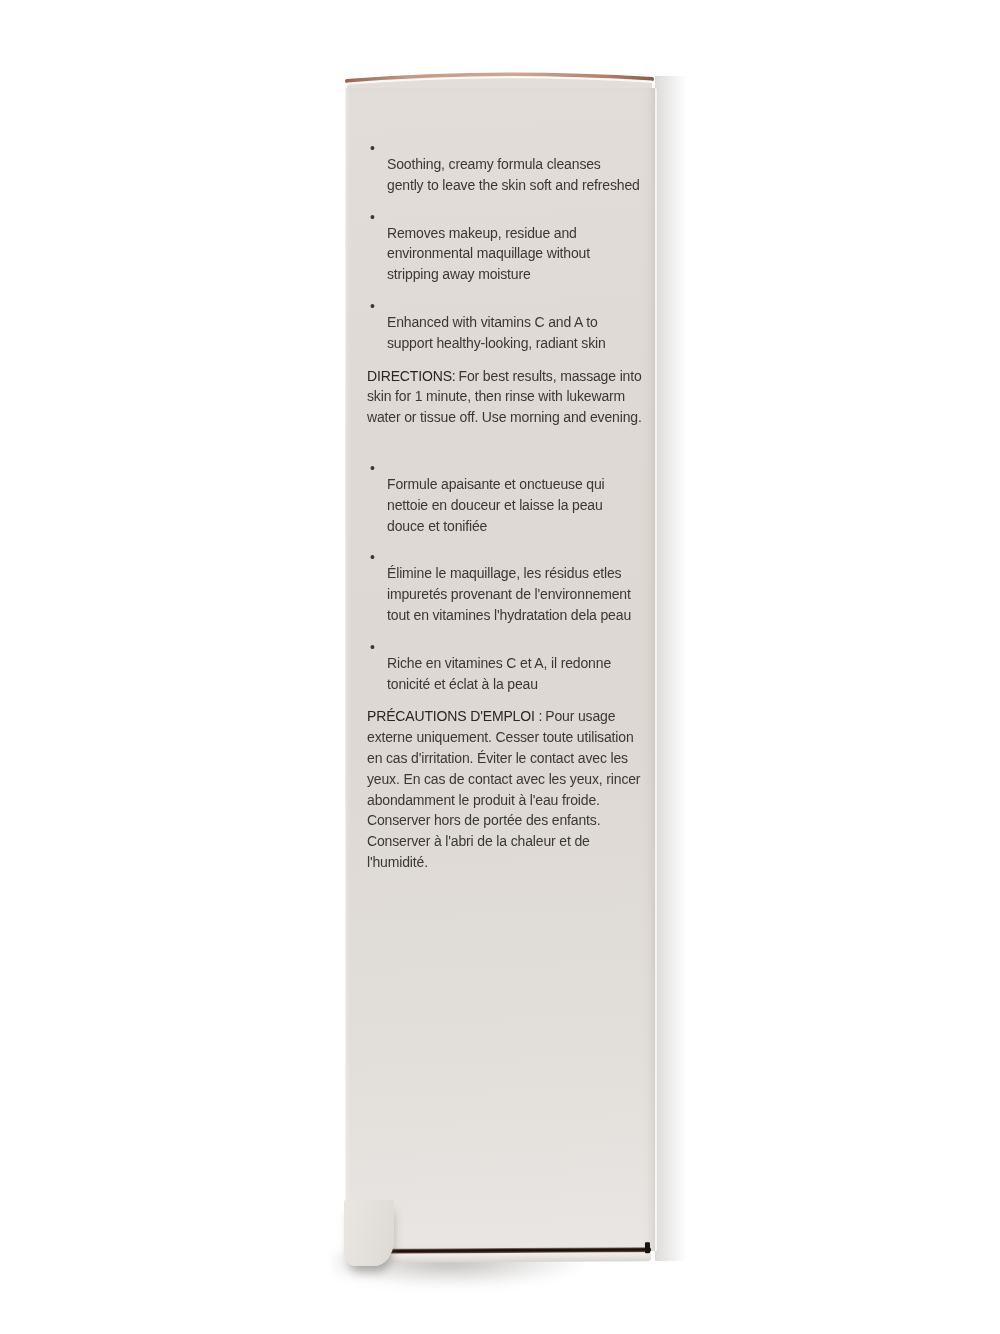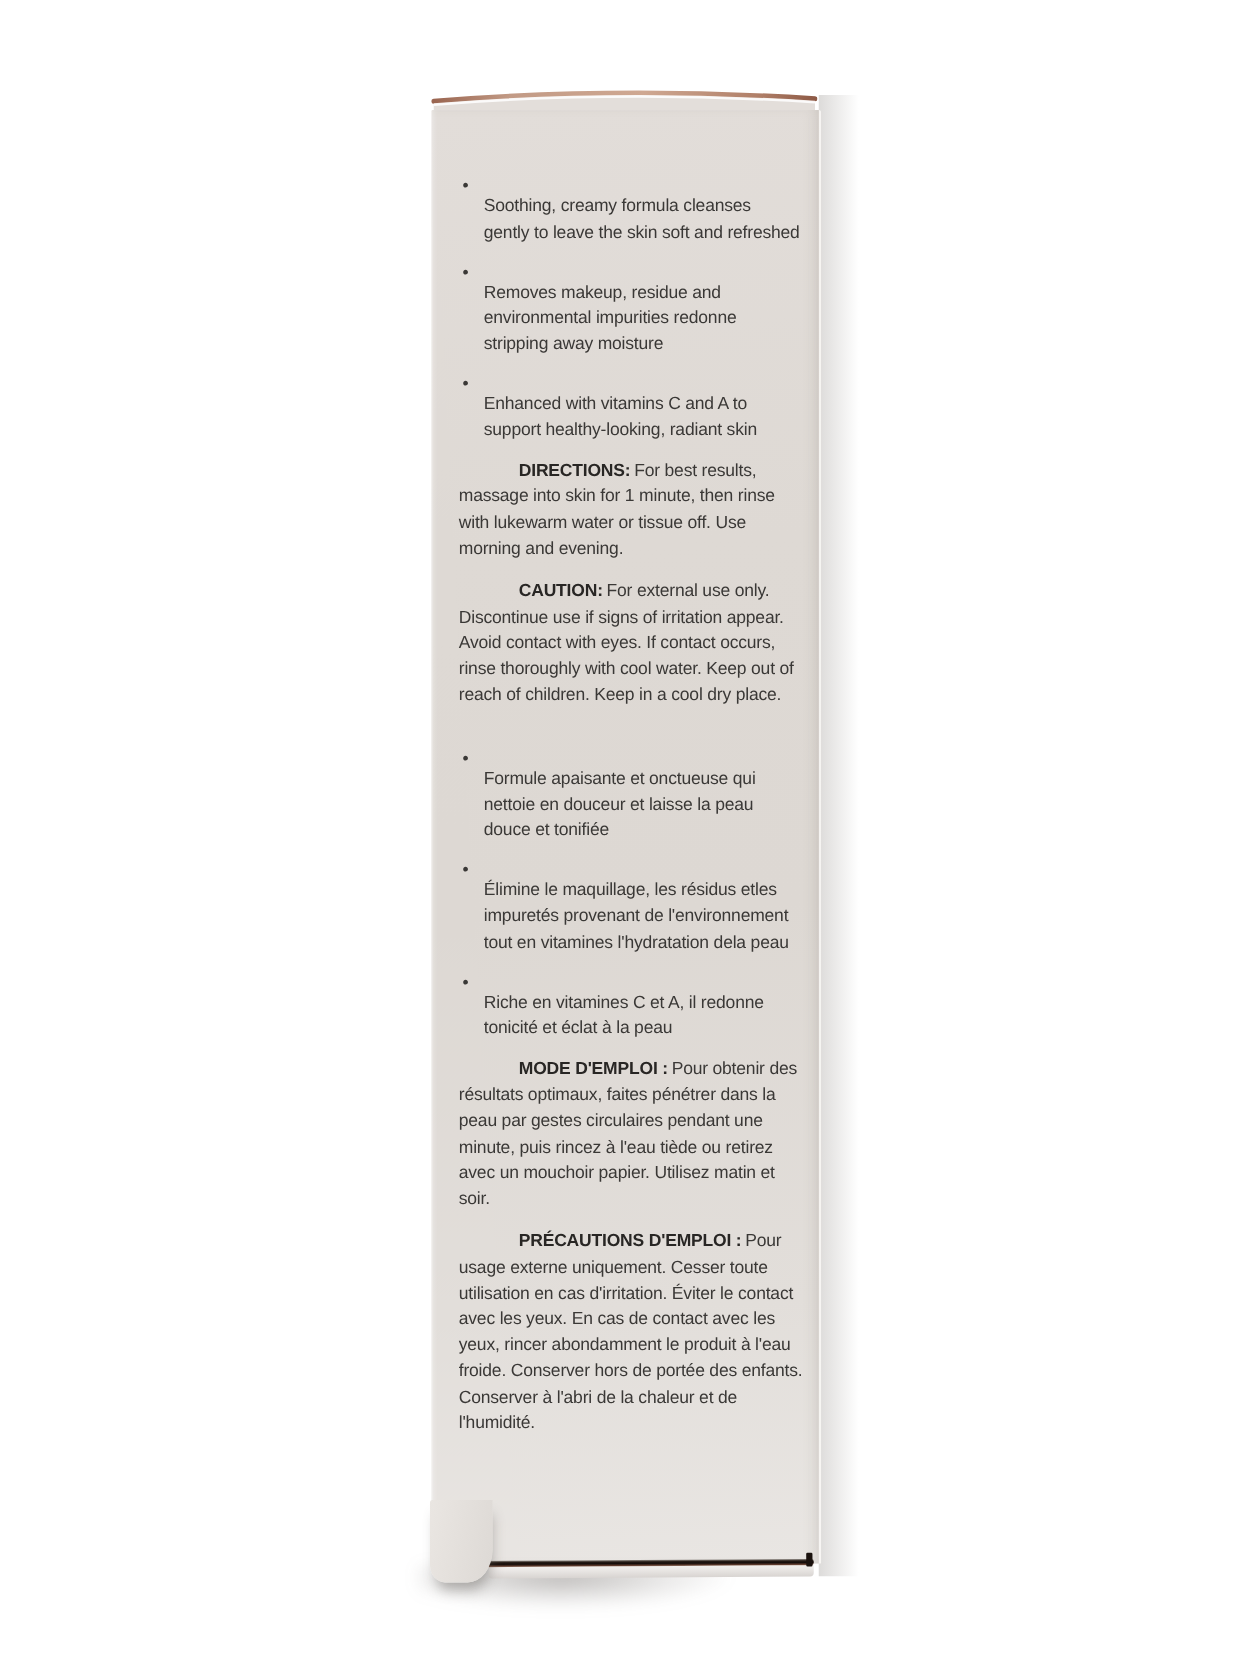--- a/index.html
+++ b/index.html
@@ -48,21 +48,21 @@
   .ground-shadow{
     position:absolute;left:333px;top:1250px;width:385px;height:66px;
     background:radial-gradient(50% 55% at 30% 18%,rgba(96,90,86,.40),rgba(96,90,86,.13) 45%,rgba(255,255,255,0) 72%);
     filter:blur(5px);
   }
   
   .content{
     position:absolute;left:21px;top:50px;width:278px;
     color:#3a3836;font-size:14px;line-height:20.8px;letter-spacing:-0.15px;
   }
-  .content strong{color:#282624;font-weight:bold;margin-right:3px;margin-left:48px;}
+  .content strong{color:#282624;font-weight:normal;margin-right:3px;}
   .bullet-list{margin:0 0 12px 0;}
   .bullet-list.french{margin-top:30px;}
   .bullet-item{display:flex;margin:0 0 11px 0;}
   .bullet-item:last-child{margin-bottom:0;}
   .dot{flex:0 0 17px;padding-left:3px;color:#3a3836;}
   .bullet-text{flex:1 1 auto;max-width:253px;margin-top:16px;}
   .para{margin:0 0 13px 0;max-width:278px;}
   .para:last-child{margin-bottom:0;}
 </style>
 </head>
@@ -93,48 +93,46 @@
     <div class="face">
       <div class="content">
 
         <div class="bullet-list">
           <div class="bullet-item">
             <span class="dot">•</span>
             <span class="bullet-text">Soothing, creamy formula cleanses gently to leave the skin soft and refreshed</span>
           </div>
           <div class="bullet-item">
             <span class="dot">•</span>
-            <span class="bullet-text">Removes makeup, residue and environmental impurities redonne stripping away moisture</span>
+            <span class="bullet-text">Removes makeup, residue and environmental maquillage without stripping away moisture</span>
           </div>
           <div class="bullet-item">
             <span class="dot">•</span>
             <span class="bullet-text">Enhanced with vitamins C and A to support healthy-looking, radiant skin</span>
           </div>
         </div>
 
         <p class="para"><strong>DIRECTIONS:</strong><span>For best results, massage into skin for 1 minute, then rinse with lukewarm water or tissue off. Use morning and evening.</span></p>
 
-        <p class="para"><strong>CAUTION:</strong><span>For external use only. Discontinue use if signs of irritation appear. Avoid contact with eyes. If contact occurs, rinse thoroughly with cool water. Keep out of reach of children. Keep in a cool dry place.</span></p>
 
         <div class="bullet-list french">
           <div class="bullet-item">
             <span class="dot">•</span>
             <span class="bullet-text">Formule apaisante et onctueuse qui nettoie en douceur et laisse la peau douce et tonifiée</span>
           </div>
           <div class="bullet-item">
             <span class="dot">•</span>
             <span class="bullet-text">Élimine le maquillage, les résidus etles impuretés provenant de l'environnement tout en vitamines l'hydratation dela peau</span>
           </div>
           <div class="bullet-item">
             <span class="dot">•</span>
             <span class="bullet-text">Riche en vitamines C et A, il redonne tonicité et éclat à la peau</span>
           </div>
         </div>
 
-        <p class="para"><strong>MODE D'EMPLOI :</strong><span>Pour obtenir des résultats optimaux, faites pénétrer dans la peau par gestes circulaires pendant une minute, puis rincez à l'eau tiède ou retirez avec un mouchoir papier. Utilisez matin et soir.</span></p>
 
         <p class="para"><strong>PRÉCAUTIONS D'EMPLOI :</strong><span>Pour usage externe uniquement. Cesser toute utilisation en cas d'irritation. Éviter le contact avec les yeux. En cas de contact avec les yeux, rincer abondamment le produit à l'eau froide. Conserver hors de portée des enfants. Conserver à l'abri de la chaleur et de l'humidité.</span></p>
 
       </div>
     </div>
 
     <div class="flap-corner"></div>
     <div class="slot">
       <div class="slot-notch"></div>
     </div>

